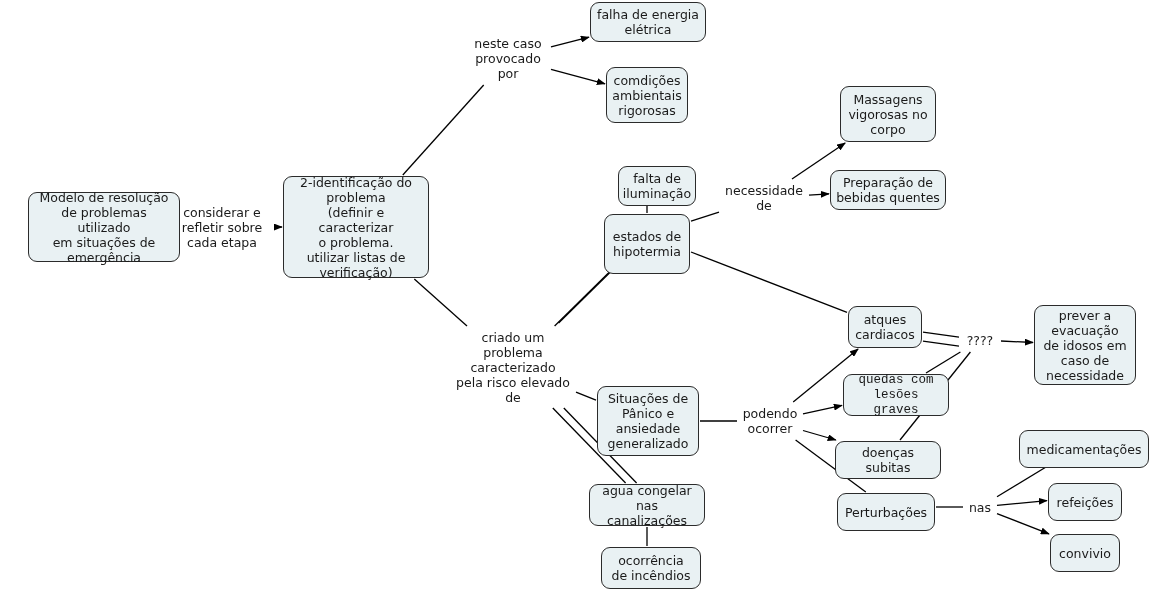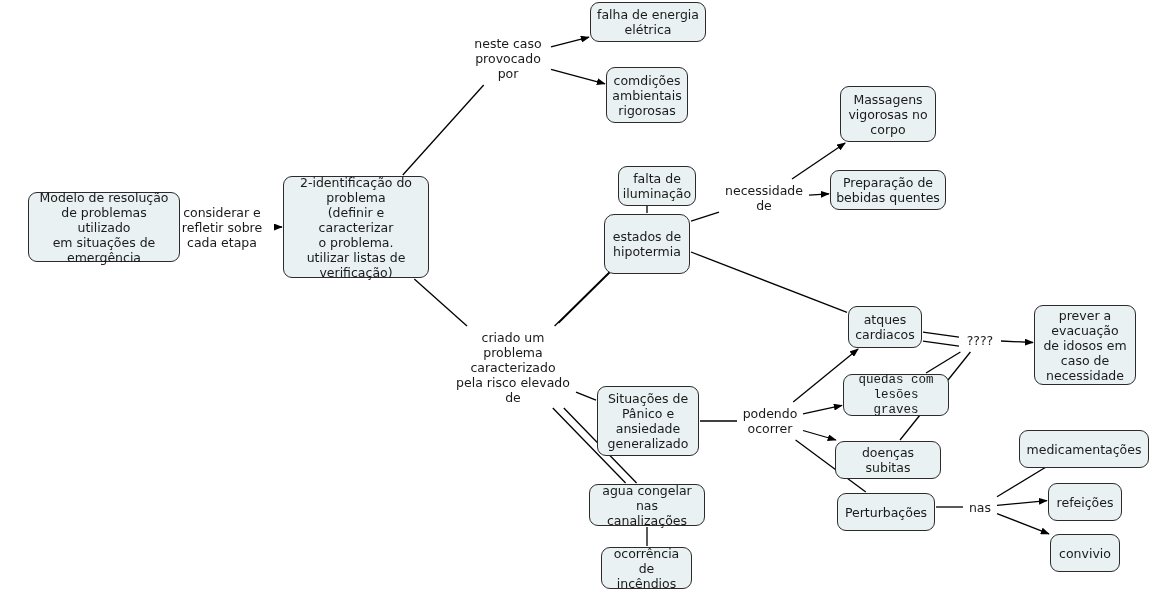--- a/index.html
+++ b/index.html
@@ -114,21 +114,21 @@
 o problema.
 utilizar listas de
 verificação)</span></div>
       <div class="node" style="left: 590px; top: 2px; width: 116px; height: 40px;"><span>falha de energia
 elétrica</span></div>
       <div class="node" style="left: 606px; top: 67px; width: 82px; height: 56px;"><span>comdições
 ambientais
 rigorosas</span></div>
       <div class="node" style="left: 604px; top: 166px; width: 78px; height: 40px; margin-left: 14px;"><span>falta de
 iluminação</span></div>
-      <div class="node" style="left: 604px; top: 214px; width: 86px; height: 60px; border-radius: 10px;"><span>estados de
+      <div class="node" style="left: 604px; top: 214px; width: 86px; height: 60px;"><span>estados de
 hipotermia</span></div>
       <div class="node" style="left: 840px; top: 86px; width: 96px; height: 56px;"><span>Massagens
 vigorosas no
 corpo</span></div>
       <div class="node" style="left: 830px; top: 170px; width: 116px; height: 40px;"><span>Preparação de
 bebidas quentes</span></div>
       <div class="node" style="left: 848px; top: 306px; width: 74px; height: 42px;"><span>atques
 cardiacos</span></div>
       <div class="node" style="left: 843px; top: 374px; width: 106px; height: 42px; font-family: Liberation Mono, monospace;"><span>quedas com
 lesões graves</span></div>
@@ -138,21 +138,21 @@
 evacuação
 de idosos em
 caso de
 necessidade</span></div>
       <div class="node" style="left: 597px; top: 386px; width: 102px; height: 70px;"><span>Situações de
 Pânico e
 ansiedade
 generalizado</span></div>
       <div class="node" style="left: 589px; top: 484px; width: 116px; height: 42px;"><span>agua congelar
 nas canalizações</span></div>
-      <div class="node" style="left: 601px; top: 547px; width: 91px; height: 42px;"><span>ocorrência
+      <div class="node" style="left: 601px; top: 547px; width: 100px; height: 42px;"><span>ocorrência
 de incêndios</span></div>
       <div class="node" style="left: 1019px; top: 430px; width: 130px; height: 28px;"><span>medicamentações</span></div>
       <div class="node" style="left: 1048px; top: 483px; width: 74px; height: 28px;"><span>refeições</span></div>
       <div class="node" style="left: 1050px; top: 534px; width: 70px; height: 28px;"><span>convivio</span></div>
       <div class="linklabel" style="left: 172px; top: 203px; width: 100px; height: 48px;"><span>considerar e
 refletir sobre
 cada etapa</span></div>
       <div class="linklabel" style="left: 468px; top: 34px; width: 80px; height: 48px;"><span>neste caso
 provocado
 por</span></div>

